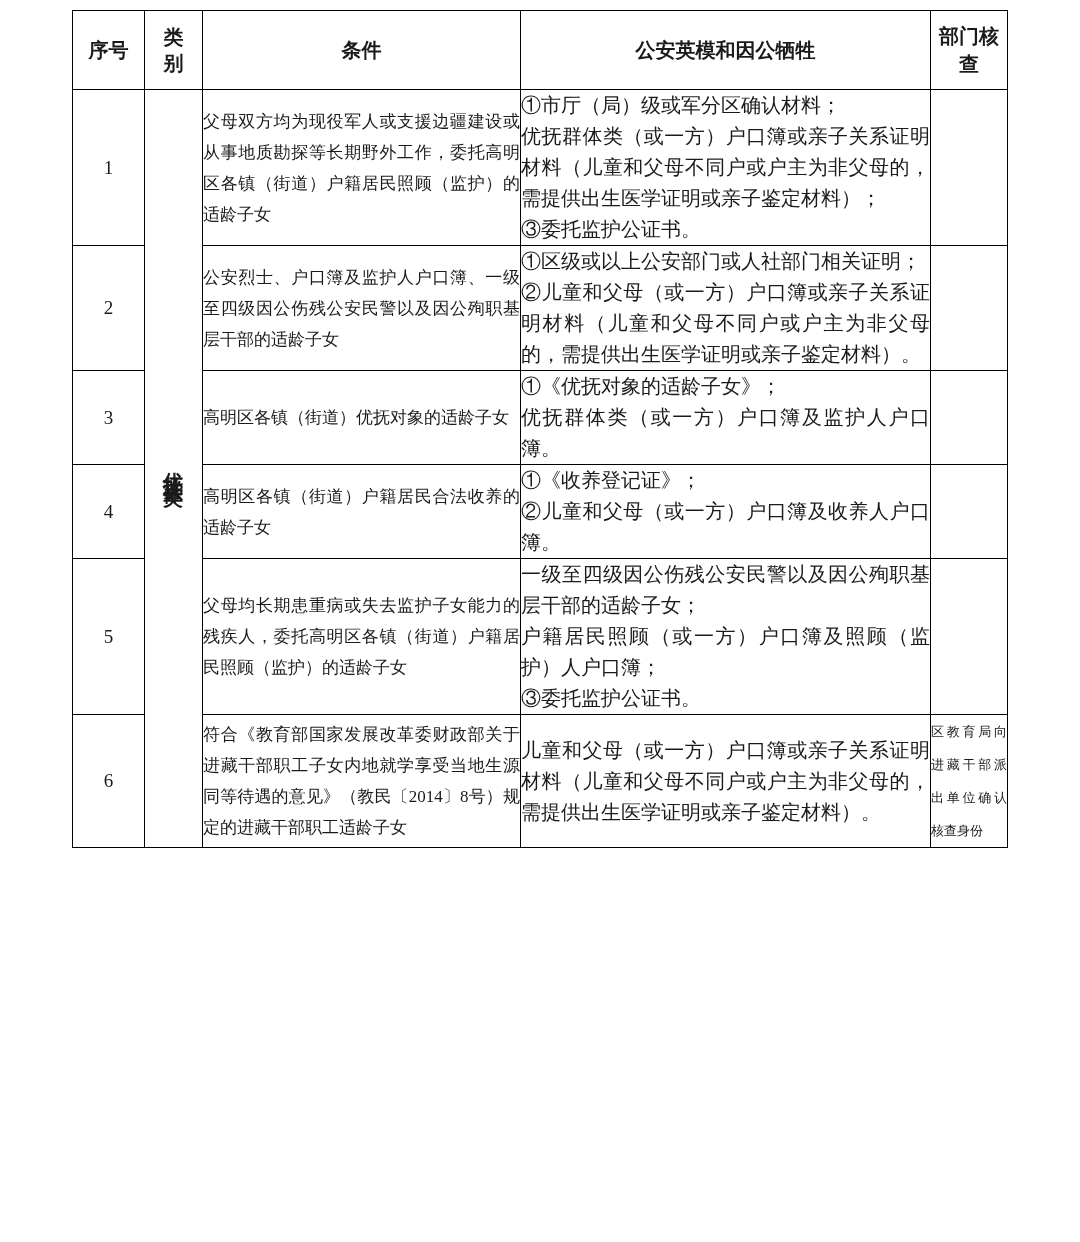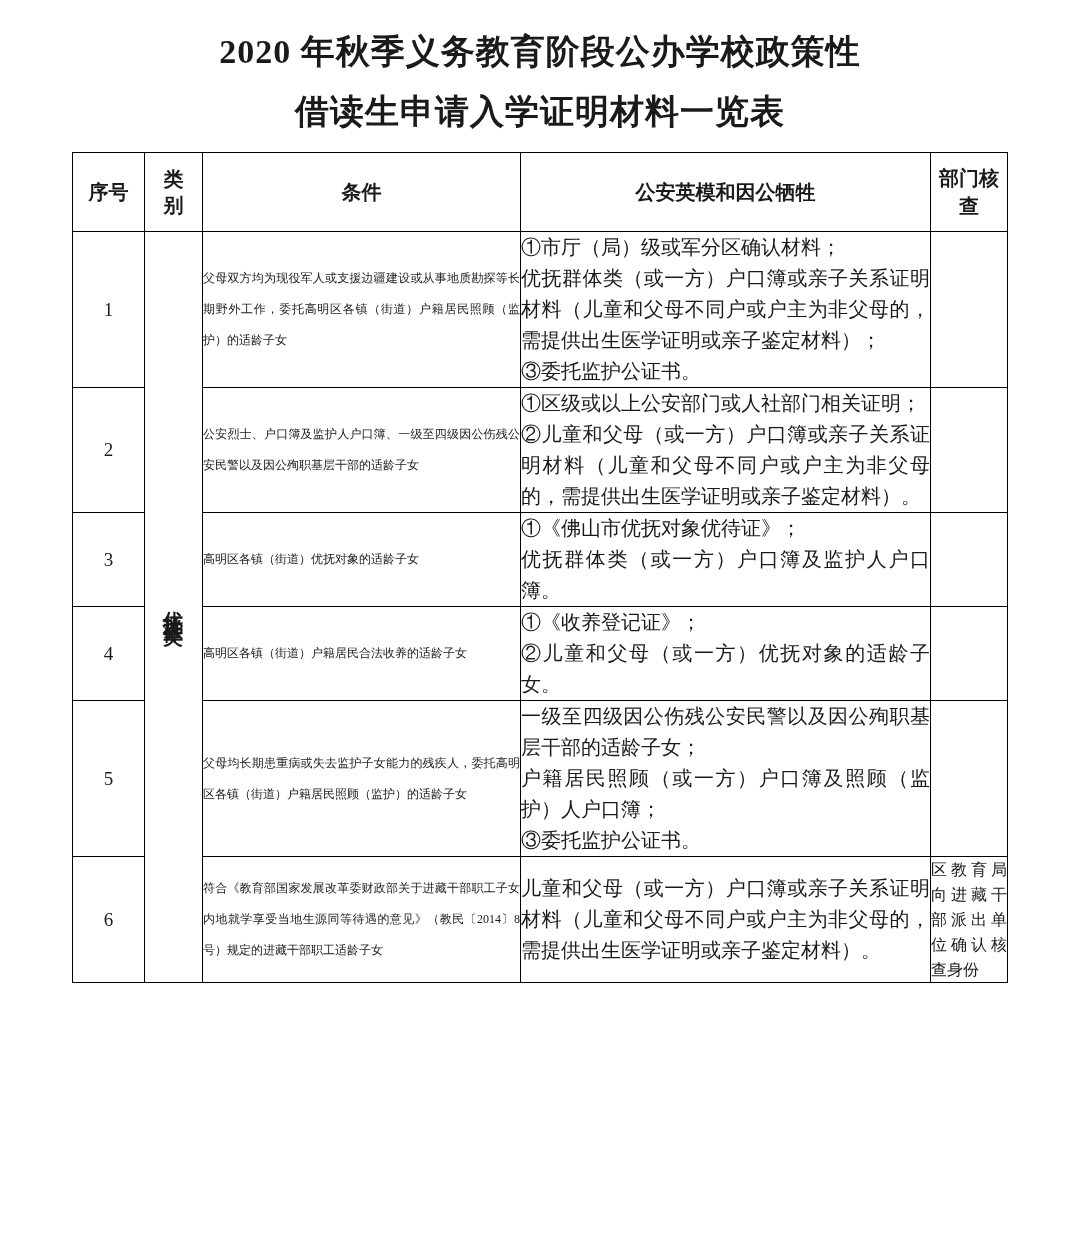--- a/index.html
+++ b/index.html
@@ -73,51 +73,47 @@
   }
   .vert-text {
     writing-mode: vertical-rl;
     text-orientation: upright;
     letter-spacing: 4px;
     margin: 0 auto;
     line-height: 1;
     display: inline-block;
   }
   td.cond-cell {
-    font-size: 12px;
+    font-size: 17px;
     line-height: 31px;
     padding: 10px 12px 10px 14px;
     text-align: justify;
     text-justify: inter-ideograph;
   }
   td.mat-cell {
     font-size: 20px;
     line-height: 31px;
     padding: 10px 12px 10px 12px;
     text-align: justify;
     text-justify: inter-ideograph;
   }
   td.dept-cell {
-    font-size: 16px;
-    line-height: 25px;
+    font-size: 13px;
+    line-height: 33px;
     padding: 8px 6px;
     text-align: justify;
     text-justify: inter-ideograph;
   }
   .mat-line { display: block; }
 </style>
 </head>
 <body>
 
 <div class="page">
 
-  <div class="doc-title">
-    <span class="line">2020 年秋季义务教育阶段公办学校政策性</span>
-    <span class="line">借读生申请入学证明材料一览表</span>
-  </div>
 
   <table class="matrix">
     <colgroup>
       <col class="col-no">
       <col class="col-cat">
       <col class="col-cond">
       <col class="col-mat">
       <col class="col-dept">
     </colgroup>
     <thead>
@@ -154,32 +150,32 @@
           <span class="mat-line">①区级或以上公安部门或人社部门相关证明；</span>
           <span class="mat-line">②儿童和父母（或一方）户口簿或亲子关系证明材料（儿童和父母不同户或户主为非父母的，需提供出生医学证明或亲子鉴定材料）。</span>
         </td>
         <td class="dept-cell"></td>
       </tr>
 
       <tr>
         <td class="no-cell">3</td>
         <td class="cond-cell">高明区各镇（街道）优抚对象的适龄子女</td>
         <td class="mat-cell">
-          <span class="mat-line">①《佛山市优抚对象优待证》；</span>
+          <span class="mat-line">①《优抚对象的适龄子女》；</span>
           <span class="mat-line">优抚群体类（或一方）户口簿及监护人户口簿。</span>
         </td>
         <td class="dept-cell"></td>
       </tr>
 
       <tr>
         <td class="no-cell">4</td>
         <td class="cond-cell">高明区各镇（街道）户籍居民合法收养的适龄子女</td>
         <td class="mat-cell">
           <span class="mat-line">①《收养登记证》；</span>
-          <span class="mat-line">②儿童和父母（或一方）优抚对象的适龄子女。</span>
+          <span class="mat-line">②儿童和父母（或一方）户口簿及收养人户口簿。</span>
         </td>
         <td class="dept-cell"></td>
       </tr>
 
       <tr>
         <td class="no-cell">5</td>
         <td class="cond-cell">父母均长期患重病或失去监护子女能力的残疾人，委托高明区各镇（街道）户籍居民照顾（监护）的适龄子女</td>
         <td class="mat-cell">
           <span class="mat-line">一级至四级因公伤残公安民警以及因公殉职基层干部的适龄子女；</span>
           <span class="mat-line">户籍居民照顾（或一方）户口簿及照顾（监护）人户口簿；</span>

